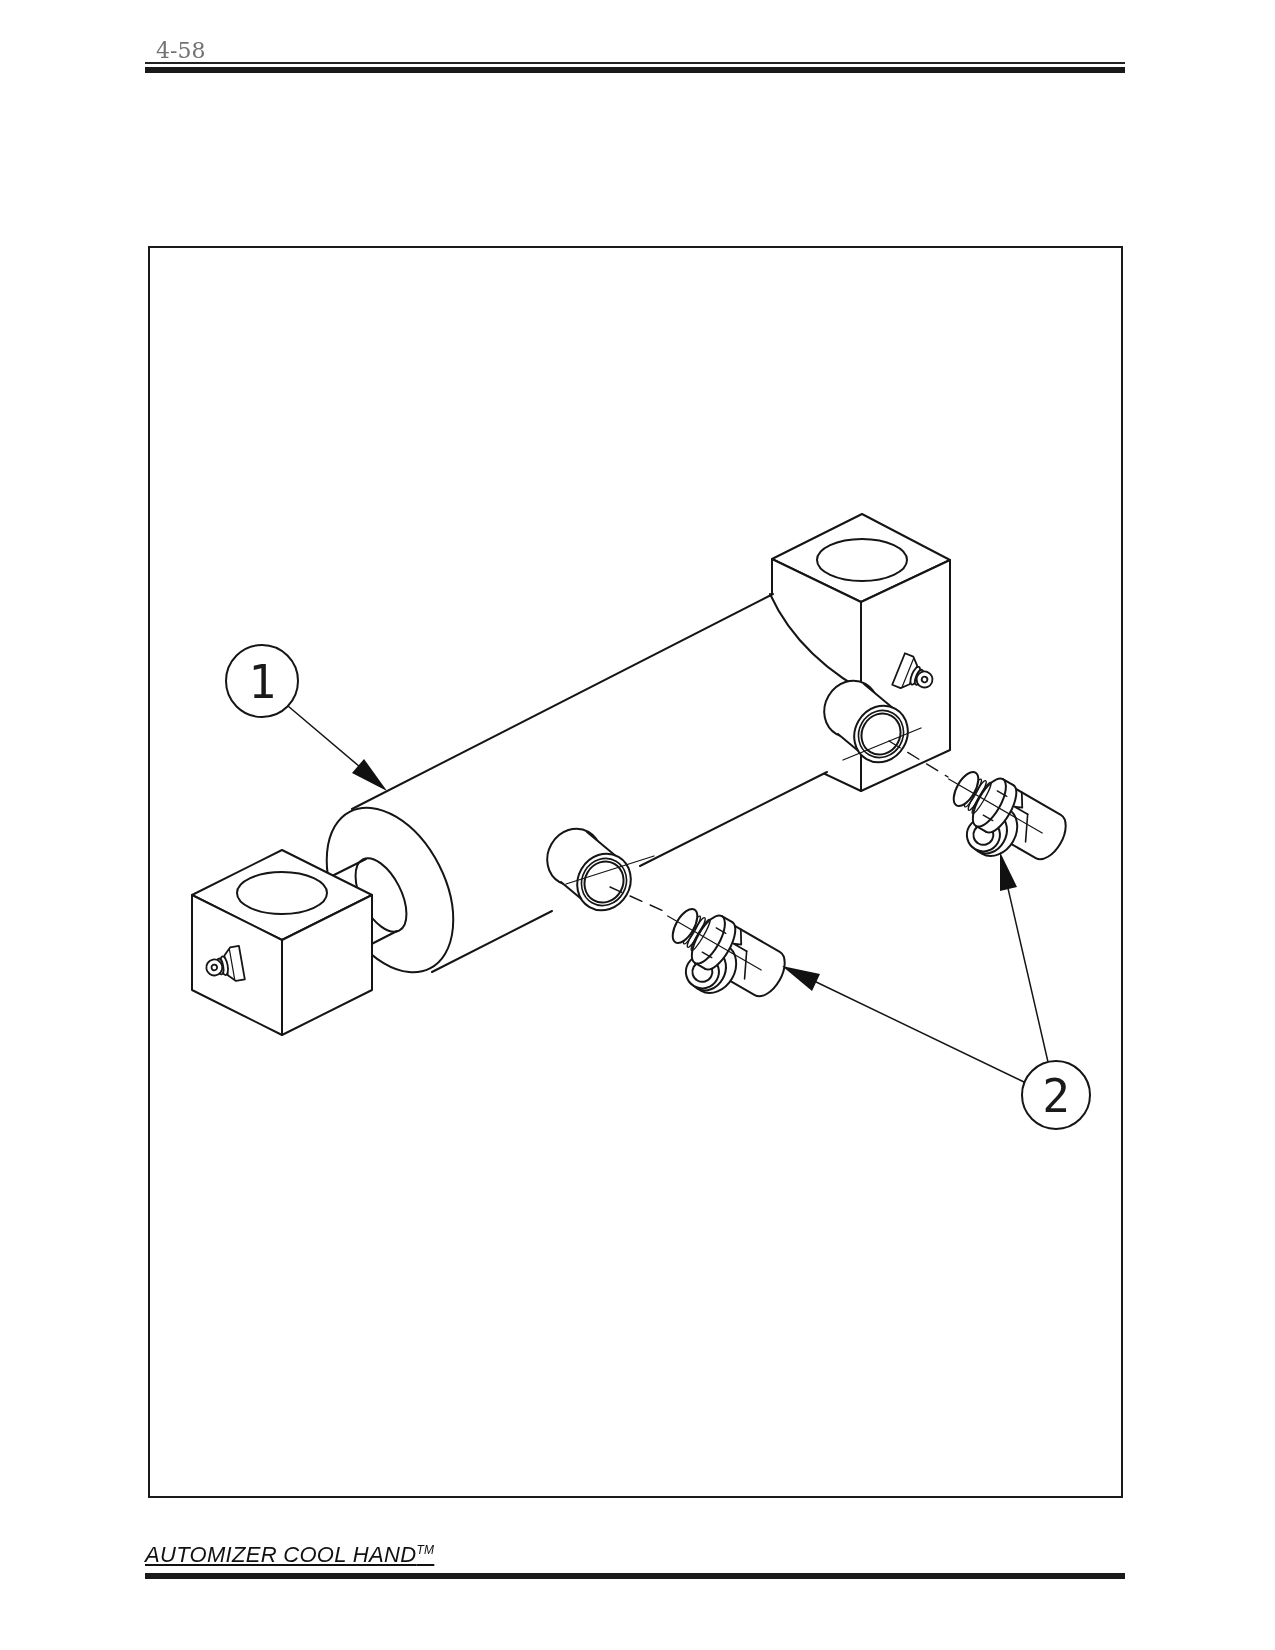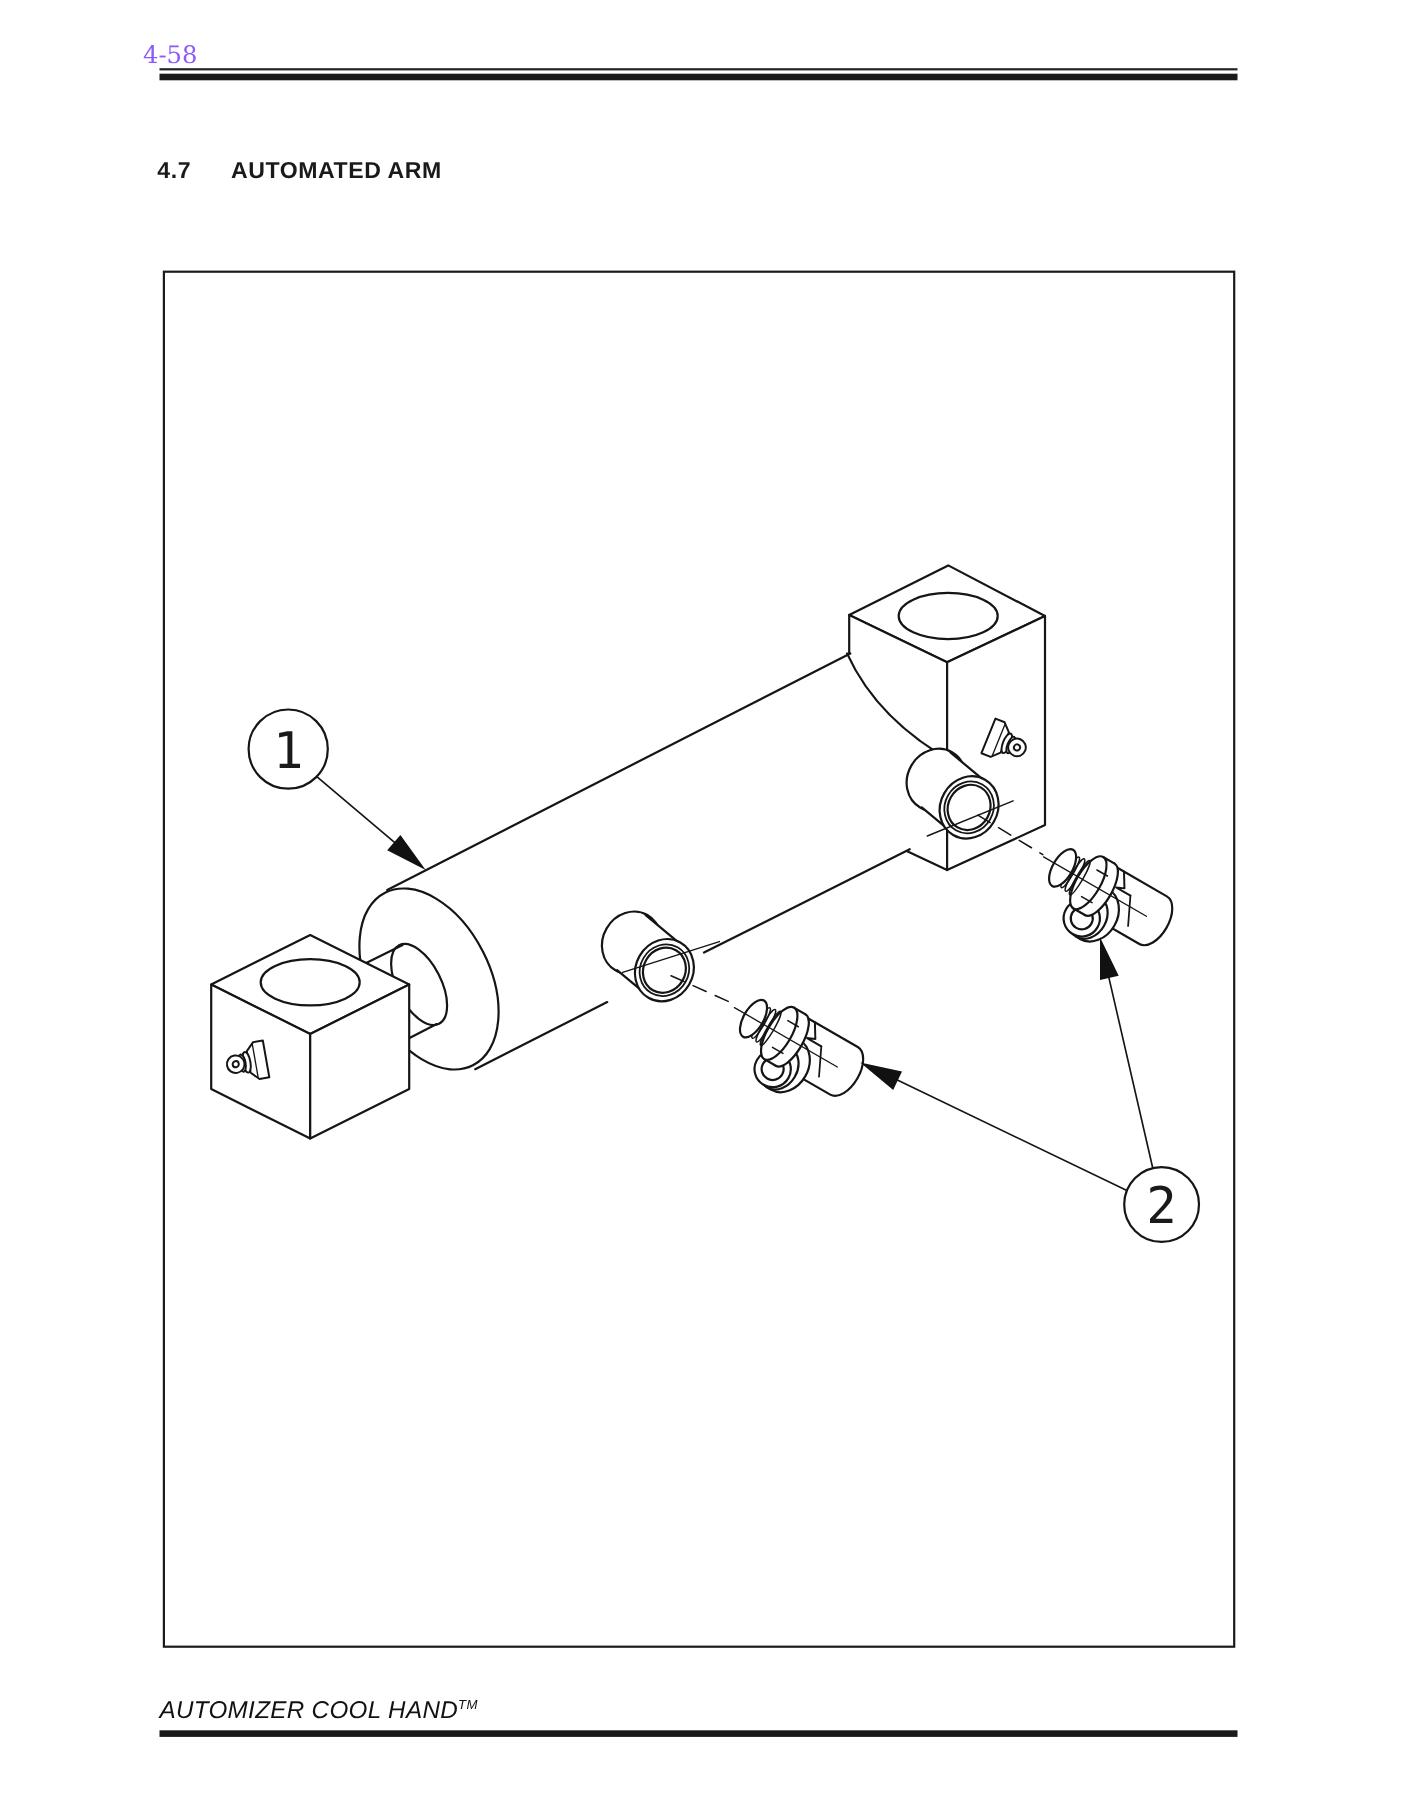--- a/index.html
+++ b/index.html
@@ -6,61 +6,57 @@
   .page{
     position:relative;
     width:1275px;height:1650px;
     background:#ffffff;
     font-family:"Liberation Sans", sans-serif;
     color:#1a1a1a;
     overflow:hidden;
   }
   .abs{position:absolute;}
   .pagenum{
-    left:130px;top:38px;
+    left:156px;top:38px;
     font-family:"DejaVu Serif", serif;
-    font-size:22px;letter-spacing:0px;color:#8b5cf6;
+    font-size:22px;letter-spacing:0px;color:#737373;
   }
   .rule-thin-top{left:145px;top:62px;width:980px;height:2px;background:#222;}
   .rule-thick-top{left:145px;top:67px;width:980px;height:6px;background:#1a1a1a;}
   .h1row{left:0;top:144px;width:1275px;height:26px;}
   .h1num{position:absolute;left:143px;top:0;font-size:21px;font-weight:bold;letter-spacing:.5px;}
   .h1title{position:absolute;left:210px;top:0;font-size:21px;font-weight:bold;letter-spacing:.5px;}
   .h2row{left:0;top:202px;width:1275px;height:24px;}
   .h2num{position:absolute;left:143px;top:0;font-size:19px;font-weight:bold;letter-spacing:.3px;}
   .h2title{position:absolute;left:212px;top:0;font-size:19px;font-weight:bold;letter-spacing:.3px;}
   .figure-frame{
     left:148px;top:246px;width:971px;height:1248px;
     border:2px solid #1a1a1a;background:#fff;
   }
   .drawing{left:0;top:0;width:1275px;height:1650px;pointer-events:none;}
   .footer-brand{
     left:145px;top:1542px;
-    font-size:22px;font-style:italic;font-weight:500;letter-spacing:.3px;color:#111;
+    font-size:22px;font-style:italic;font-weight:500;letter-spacing:.3px;color:#111;text-decoration:underline;
   }
   .footer-brand sup{font-size:12px;font-style:italic;vertical-align:super;}
   .rule-thick-bottom{left:145px;top:1573px;width:980px;height:6px;background:#1a1a1a;}
   svg text.callout{
     font-family:"DejaVu Sans Mono", monospace;
     font-size:46px;fill:#1a1a1a;font-weight:400;
   }
 </style>
 </head>
 <body>
 
 <div class="page">
 
   <div class="abs pagenum">4-58</div>
   <div class="abs rule-thin-top"></div>
   <div class="abs rule-thick-top"></div>
 
-  <div class="abs h1row">
-    <span class="h1num">4.7</span>
-    <span class="h1title">AUTOMATED ARM</span>
-  </div>
 
   <div class="abs figure-frame"></div>
 
   <svg class="abs drawing" viewBox="0 0 1275 1650" stroke-linejoin="round" stroke-linecap="round">
     <defs>
 
       <g id="elbow" stroke="#151515" fill="#ffffff" stroke-width="2">
         <path d="M39,-25 L95,-25 A14,25 0 0 1 95,25 L39,25 Z"></path>
         <path d="M50,-25 L58,-12 L51,-9 L66,-9" fill="none" stroke-width="1.8"></path>
         <line x1="66" y1="-9" x2="78" y2="16" stroke-width="1.6"></line>

